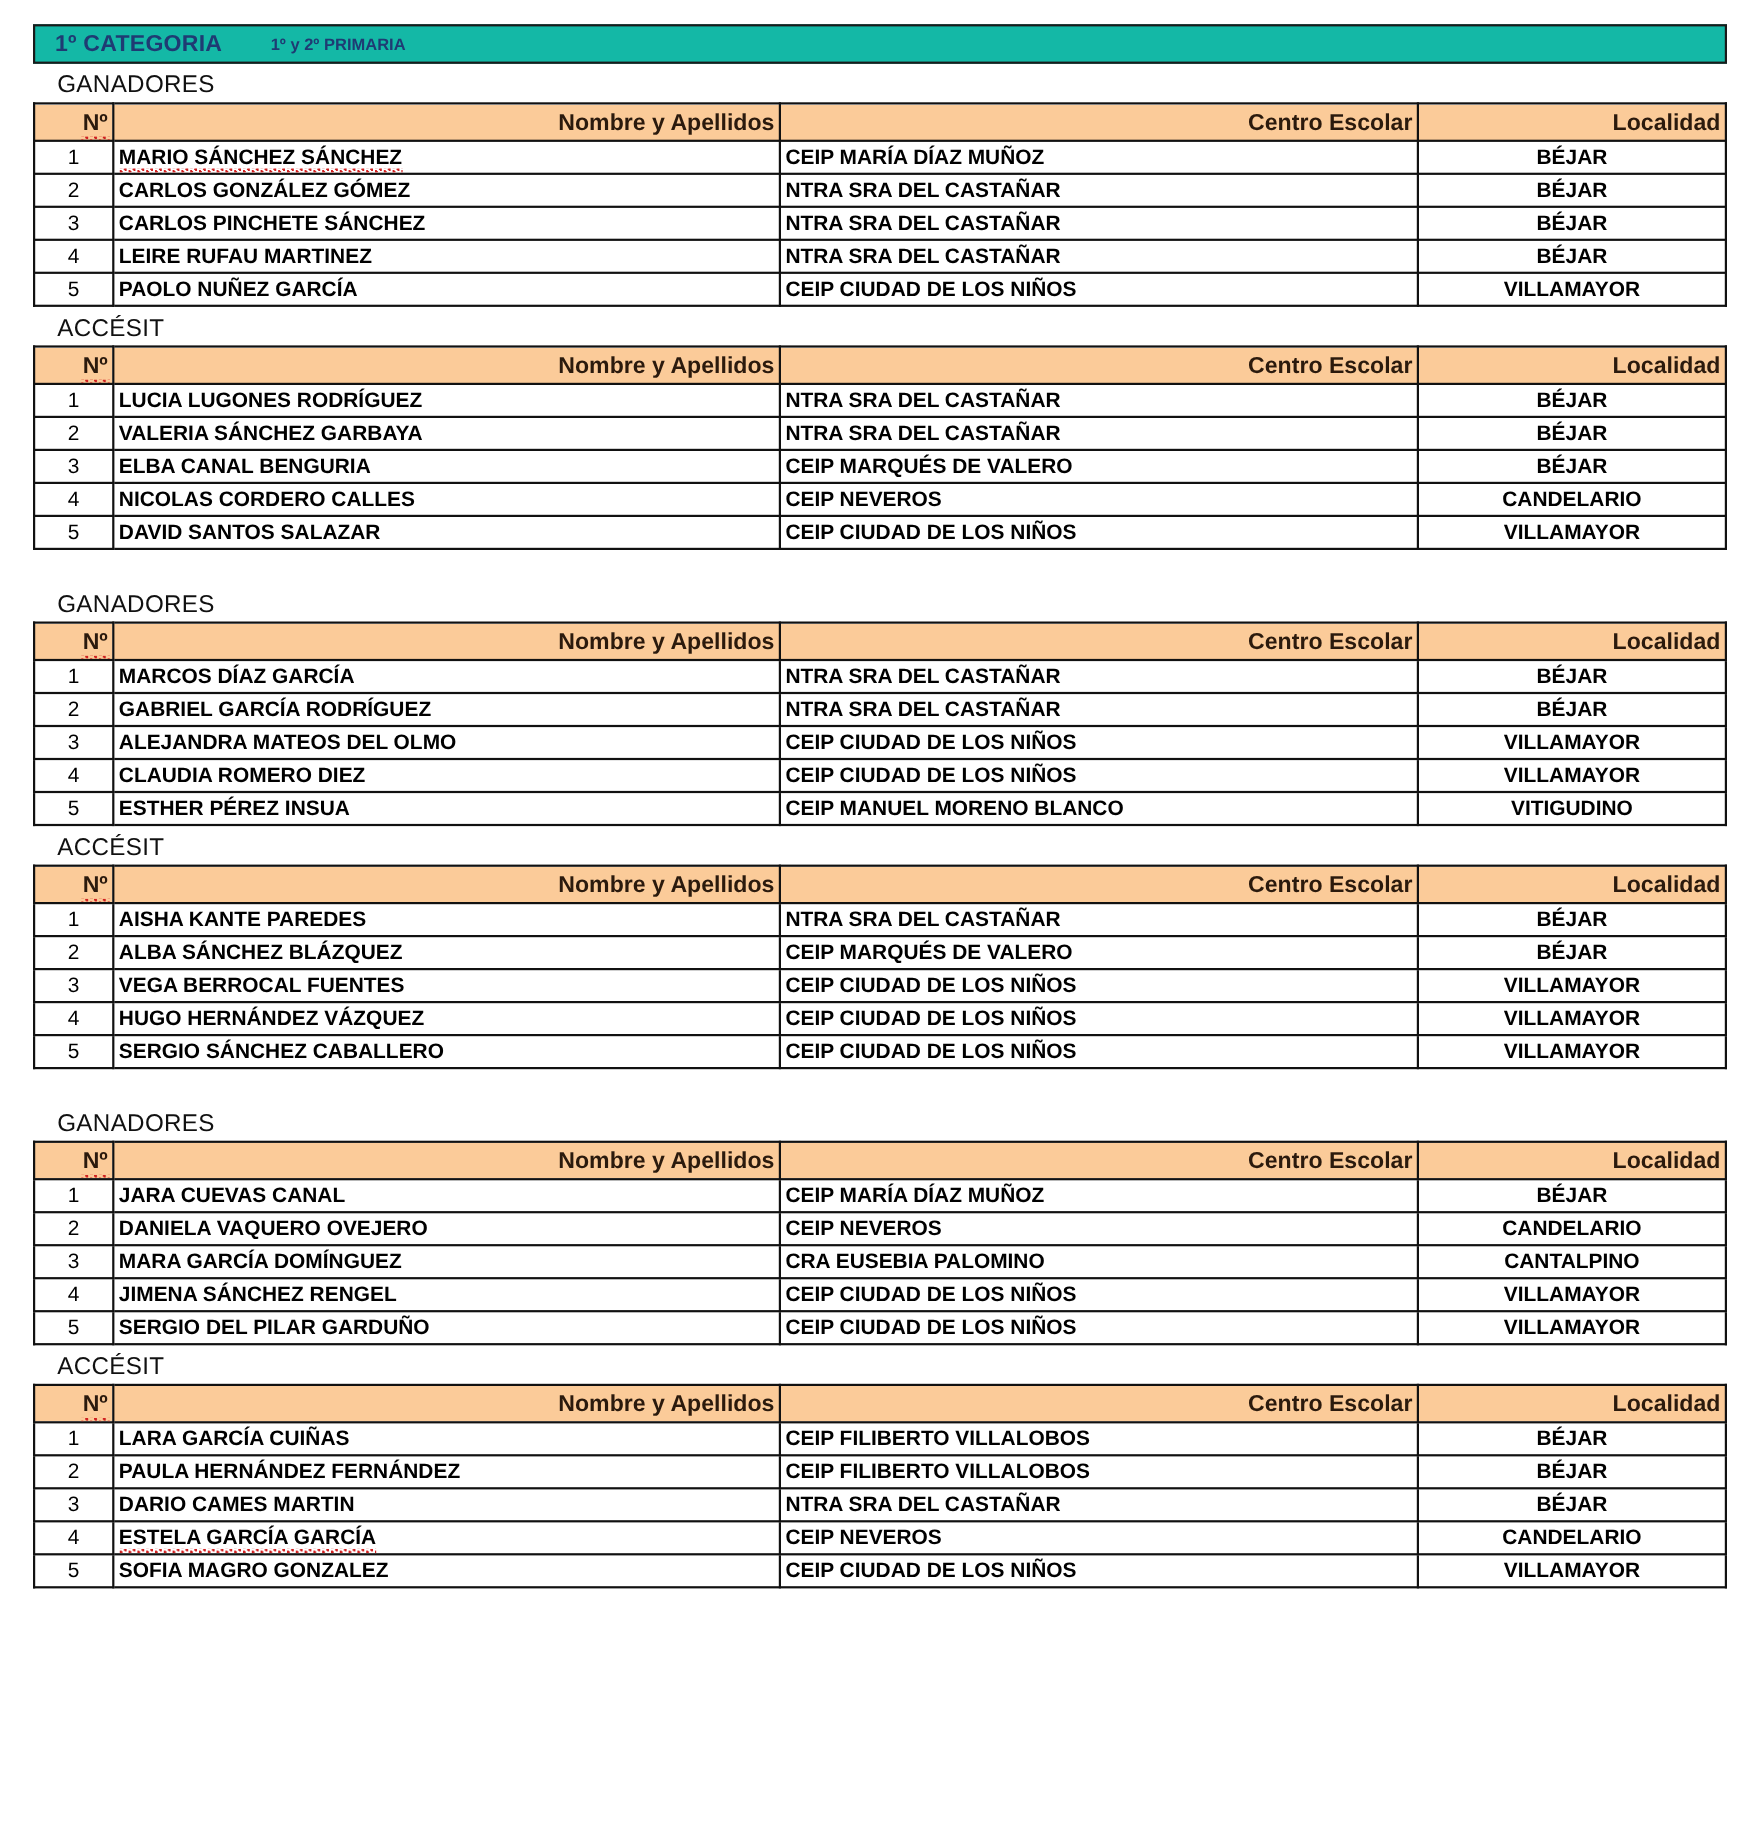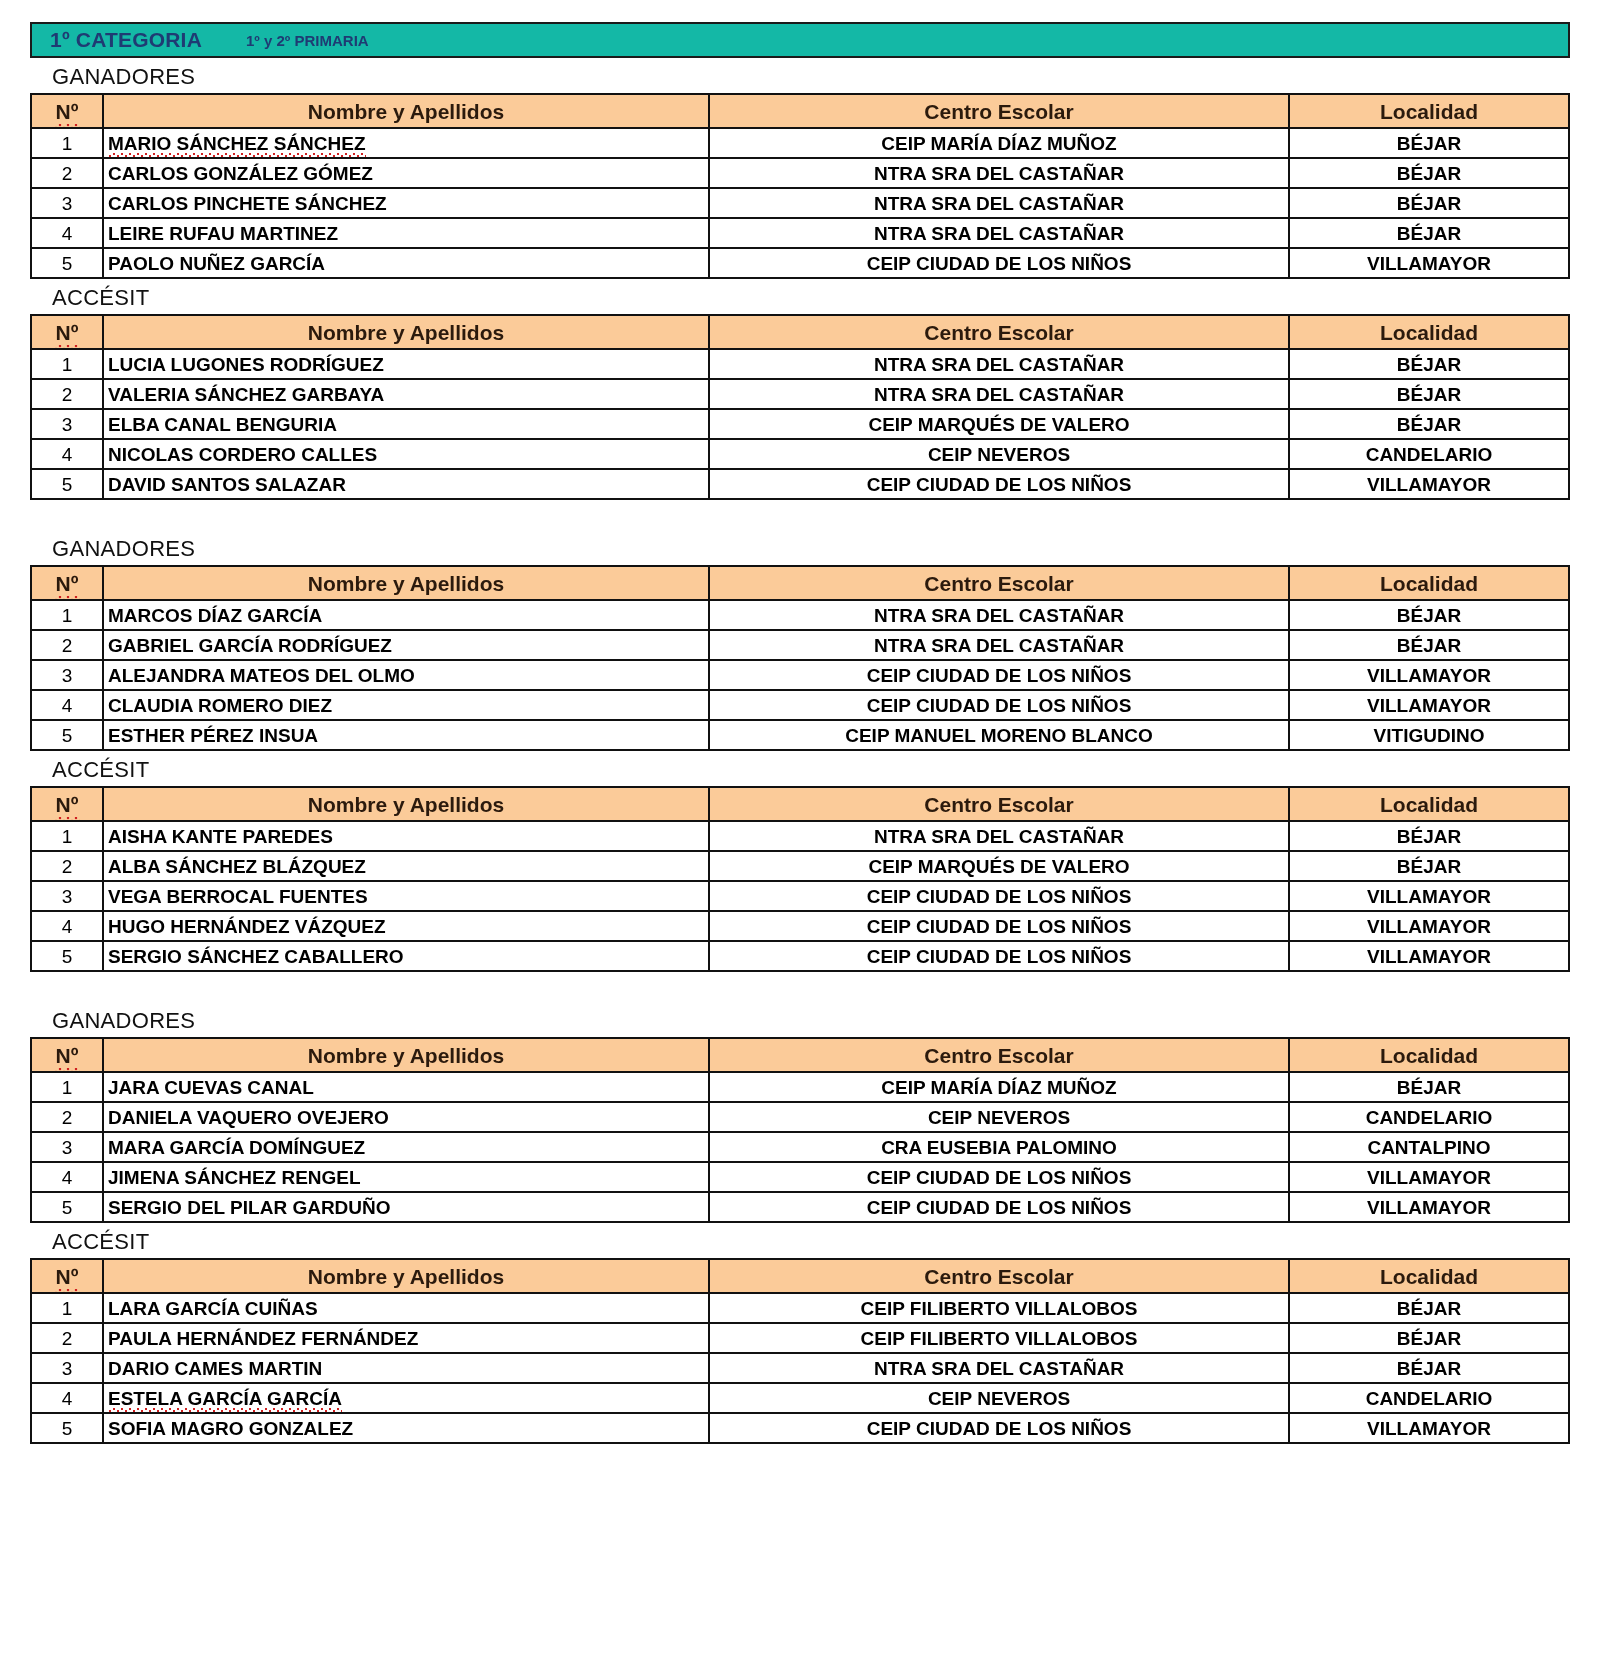--- a/index.html
+++ b/index.html
@@ -69,40 +69,39 @@
     padding: 0 4px;
     font-size: 19px;
     line-height: 1;
     white-space: nowrap;
     overflow: hidden;
   }
   table.results thead th {
     background: #fbcb99;
     font-weight: bold;
     font-size: 21px;
-    text-align: center;
+    text-align: right;
     color: #2b1a0d;
     height: 34px;
   }
   th.h-num  { width: 72px; }
   th.h-name { }
   th.h-ctr  { width: 580px; }
   th.h-loc  { width: 280px; }
 
   td.c-num {
     text-align: center;
     font-size: 19px;
   }
   td.c-name {
     text-align: left;
     padding-left: 14px;
     font-weight: bold;
   }
   td.c-ctr {
-    text-align: center;
     font-weight: bold;
   }
   td.c-loc {
     text-align: center;
     font-weight: bold;
   }
 
   
   .squiggle {
     position: relative;

